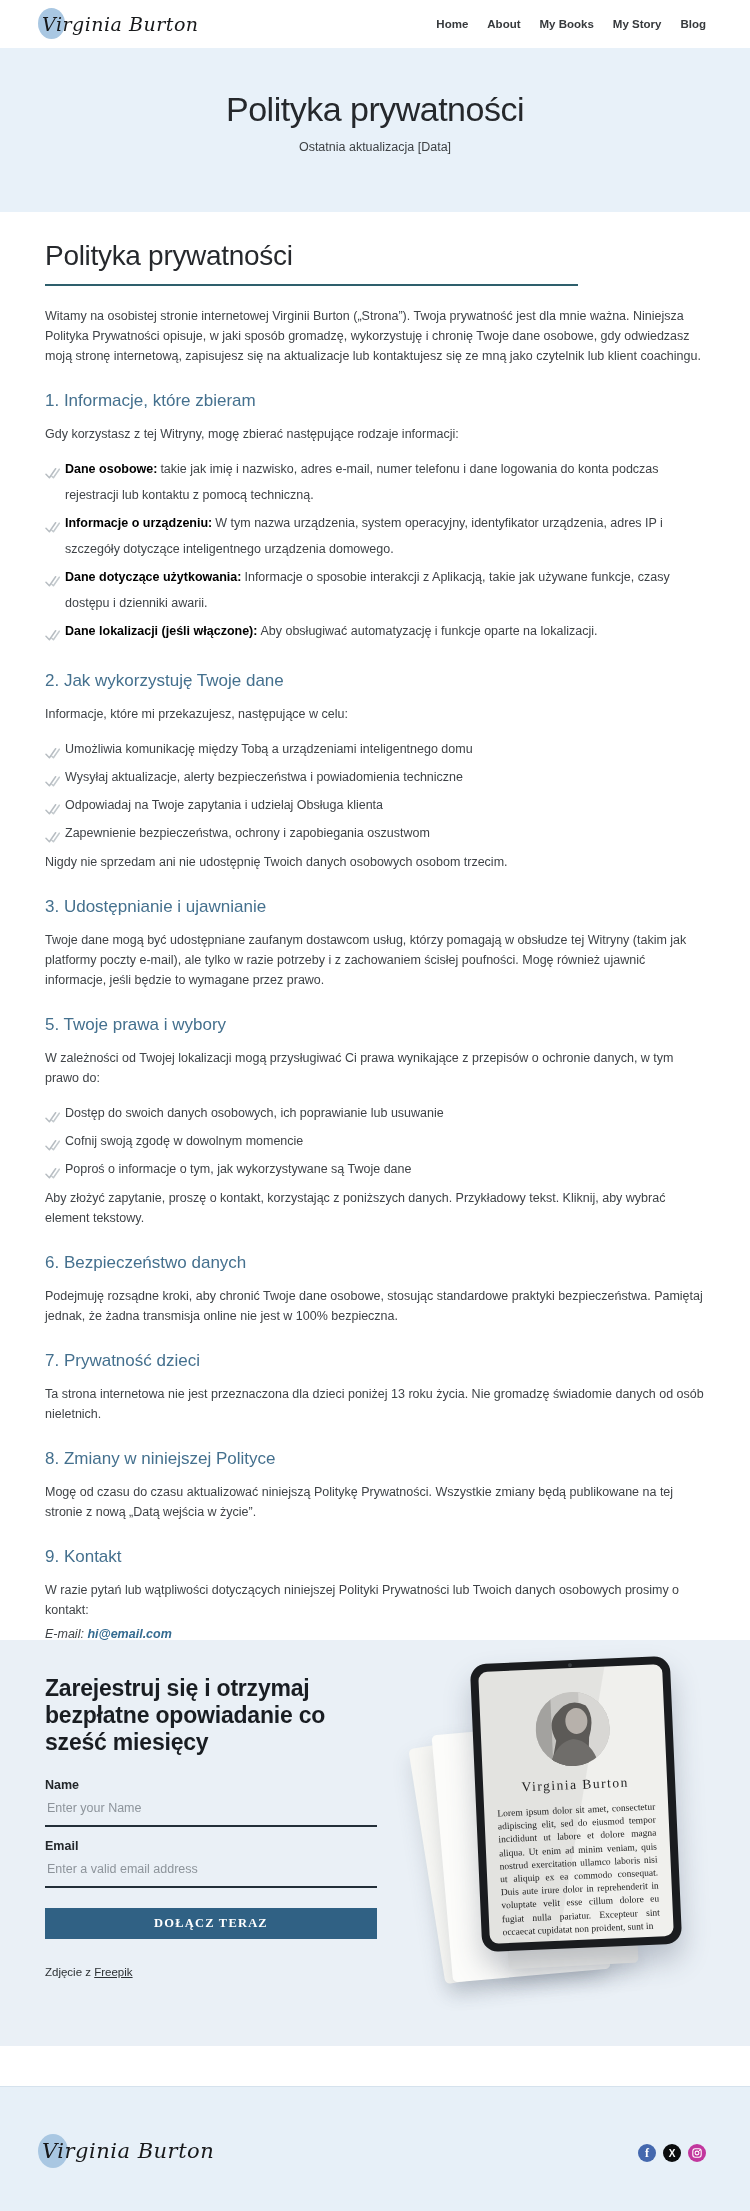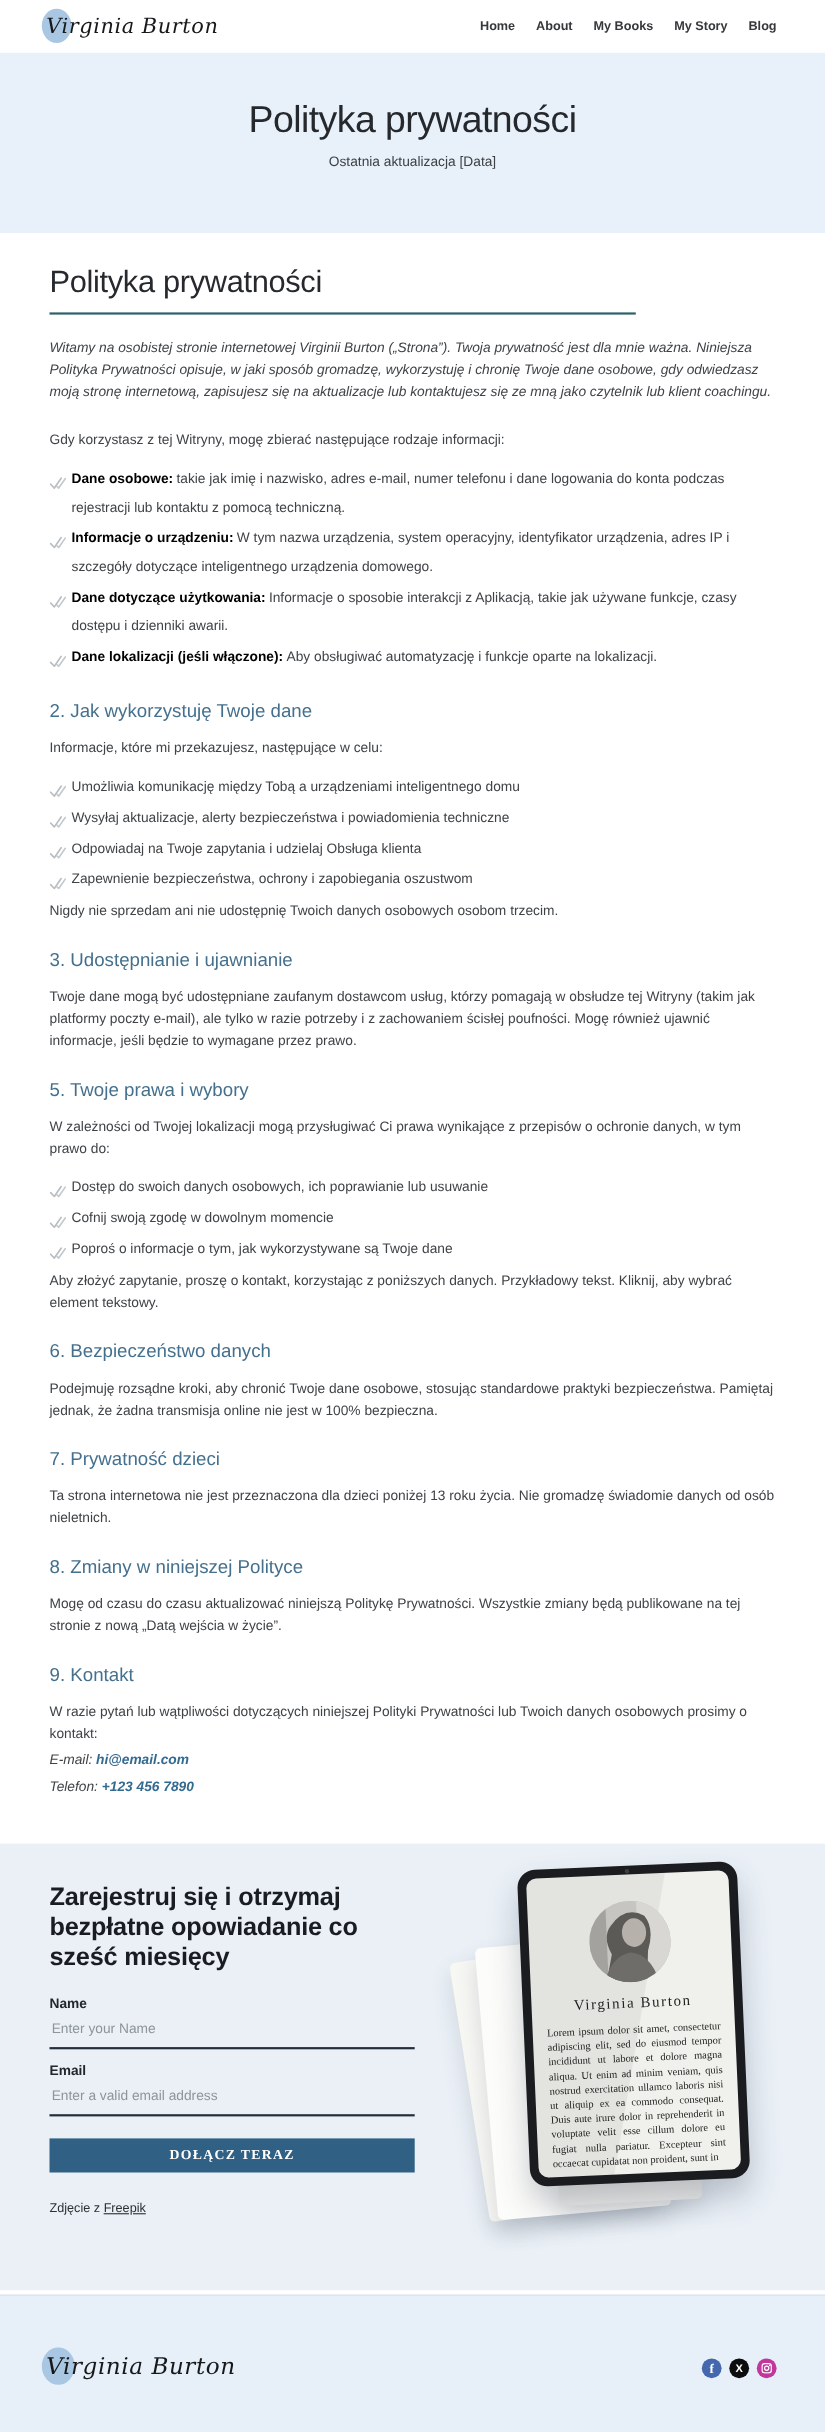--- a/index.html
+++ b/index.html
@@ -19,33 +19,33 @@
   .hero{position:absolute;top:48px;left:0;right:0;height:164px;background:#e8f1f9;text-align:center;}
   .hero h1{margin:42px 0 0;font-size:34px;font-weight:400;color:#25282c;letter-spacing:-.5px;}
   .hero .sub{margin-top:11px;font-size:12.5px;color:#3d4144;}
 
   
   .main{position:absolute;top:212px;left:0;right:0;height:1468px;background:#fff;
         padding:28px 45px 0;box-sizing:border-box;overflow:hidden;}
   .main h2{margin:0;font-size:28px;font-weight:400;color:#26292d;letter-spacing:-.3px;}
   .rule{width:533px;height:2px;background:#2e5f6c;border:0;margin:12px 0 0;}
   .p{margin:0;font-size:12.5px;line-height:20px;color:#3f4347;}
-  .intro{margin-top:20px;font-style:italic;}
+  .intro{margin-top:20px;}
   .sec{margin-top:24px;}
   .sec h3{margin:0 0 12px;font-size:17px;line-height:22px;font-weight:400;color:#44708e;}
   .list{list-style:none;margin:12px 0 0;padding:0;}
   .list li{position:relative;padding:0 0 2px 20px;font-size:12.5px;line-height:26px;color:#3f4347;}
   .list li b{color:#000000;margin-right:3px;}
   .ck{position:absolute;left:0;top:7px;}
   .note{margin-top:4px;}
   .cline{margin-top:4px;font-style:italic;}
   .tlink{color:#336a90;font-weight:bold;text-decoration:none;cursor:pointer;}
 
   
-  .cta{position:absolute;top:1676px;left:0;right:0;height:406px;background:#eaf0f6;}
+  .cta{position:absolute;top:1640px;left:0;right:0;height:406px;background:#eaf0f6;}
   .cta-inner{position:absolute;left:45px;top:35px;width:332px;}
   .cta h2{margin:0;font-size:23px;line-height:27px;font-weight:800;color:#191d22;letter-spacing:-.2px;}
   .fgroup{margin-top:12px;}
   .fgroup.first{margin-top:22px;}
   .flabel{font-size:12.5px;font-weight:600;color:#23272b;}
   .cta input{display:block;width:100%;box-sizing:border-box;background:transparent;border:0;
              border-bottom:2px solid #232f39;padding:8px 2px 10px;margin-top:1px;
              font-size:12.5px;color:#333;outline:none;font-family:"Liberation Sans",sans-serif;}
   .cta input::placeholder{color:#8d949b;}
   .join{margin-top:20px;width:100%;height:31px;background:#306184;border:0;color:#fff;
@@ -107,20 +107,21 @@
     <h1>Polityka prywatności</h1>
     <div class="sub">Ostatnia aktualizacja [Data]</div>
   </div>
 
   <div class="main">
     <h2>Polityka prywatności</h2>
     <div class="rule"></div>
     <p class="p intro">Witamy na osobistej stronie internetowej Virginii Burton („Strona”). Twoja prywatność jest dla mnie ważna. Niniejsza Polityka Prywatności opisuje, w jaki sposób gromadzę, wykorzystuję i chronię Twoje dane osobowe, gdy odwiedzasz moją stronę internetową, zapisujesz się na aktualizacje lub kontaktujesz się ze mną jako czytelnik lub klient coachingu.</p>
 
     <div class="sec">
+      <h3>1. Informacje, które zbieram</h3>
       <p class="p">Gdy korzystasz z tej Witryny, mogę zbierać następujące rodzaje informacji:</p>
       <ul class="list">
         <li>
           <span class="ck"><svg width="15" height="13" viewBox="0 0 15 13">
                 <path d="M1 7.2 L4.4 10.7 L10.6 1.7" fill="none" stroke="#b7bdc2" stroke-width="1.5" stroke-linecap="round" stroke-linejoin="round"></path>
                 <path d="M6.8 9.2 L8.4 10.7 L14.3 2.2" fill="none" stroke="#c3c9cd" stroke-width="1.5" stroke-linecap="round" stroke-linejoin="round"></path>
               </svg></span>
           <b>Dane osobowe:</b><span>takie jak imię i nazwisko, adres e-mail, numer telefonu i dane logowania do konta podczas rejestracji lub kontaktu z pomocą techniczną.</span>
         </li>
         <li>

